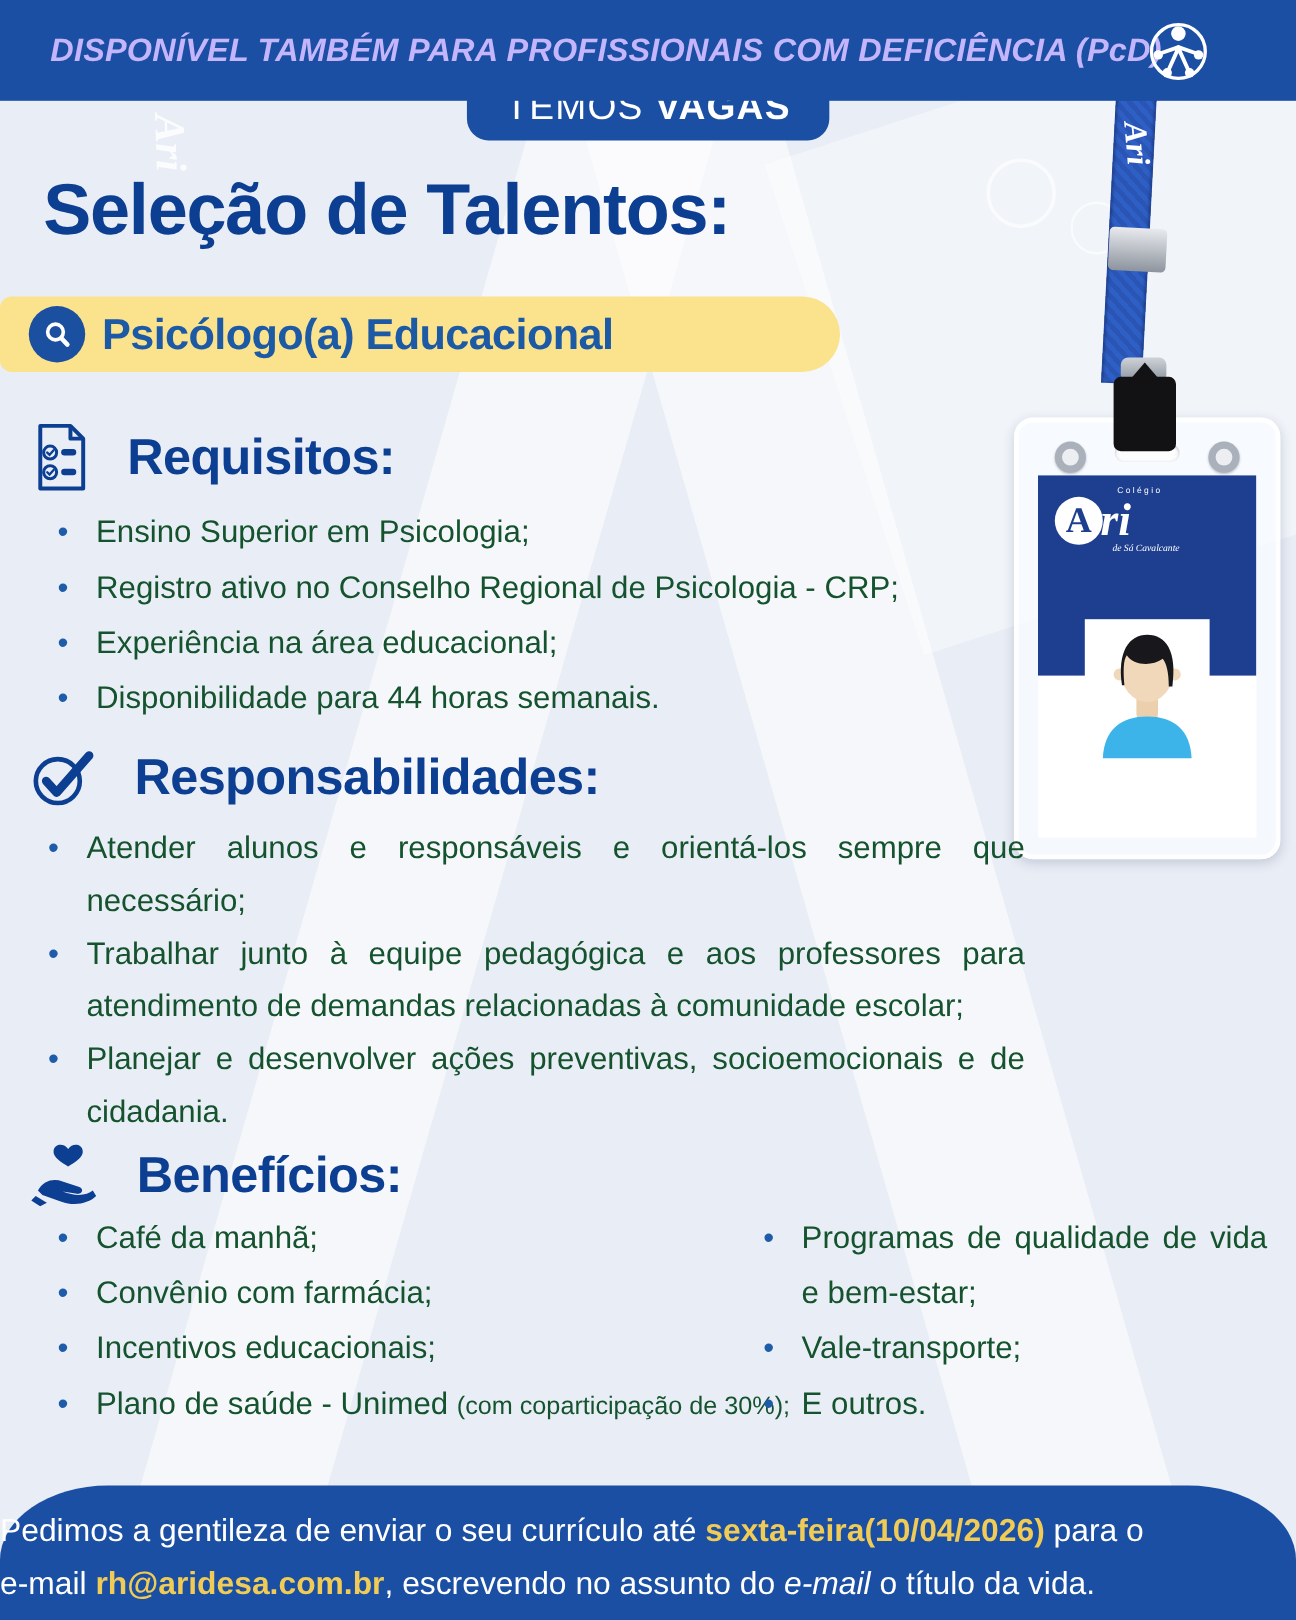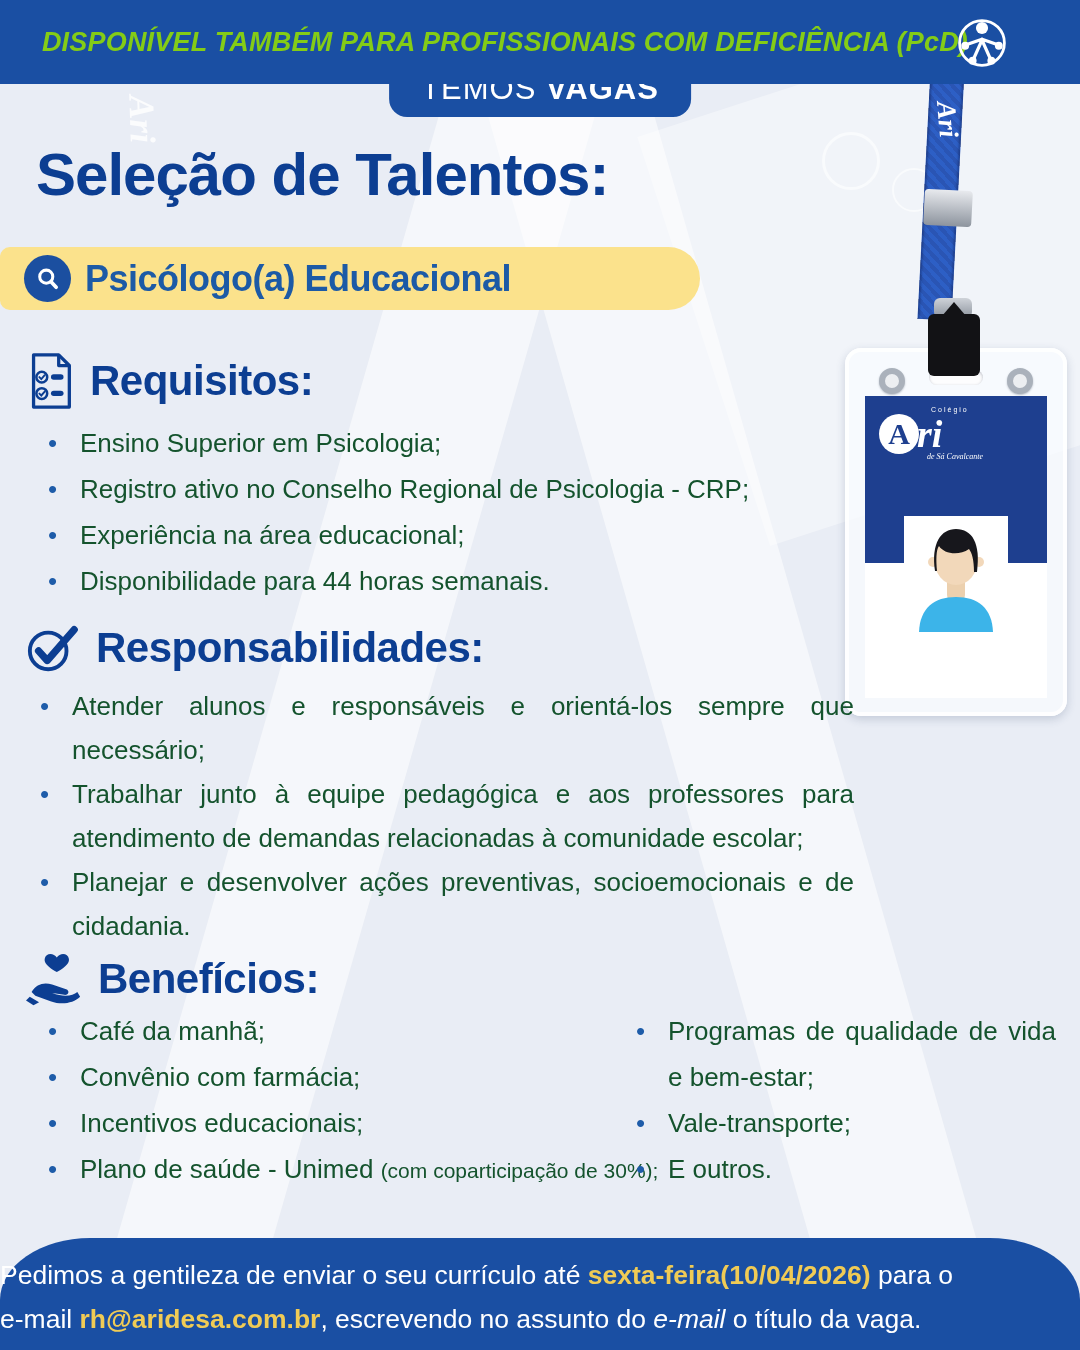--- a/index.html
+++ b/index.html
@@ -14,39 +14,39 @@
   #wedge-right{left:478px;top:70px;width:160px;height:1500px;transform:rotate(-16deg);transform-origin:50% 0;}
   #wedge-topright{left:690px;top:40px;width:560px;height:430px;transform:rotate(-18deg);background:rgba(255,255,255,0.38);}
   .wm-ring{position:absolute;border:3px solid rgba(255,255,255,0.6);border-radius:50%;z-index:1;}
   #ring1{left:822px;top:132px;width:52px;height:52px;}
   #ring2{left:892px;top:168px;width:40px;height:40px;border-width:2px;}
   #wm-ari{position:absolute;left:118px;top:98px;z-index:1;color:rgba(255,255,255,0.8);
     font:italic bold 36px "Liberation Serif", serif;transform:rotate(88deg);}
   
   .banner{position:absolute;left:0;top:0;width:1080px;height:84px;background:#1a4fa3;z-index:6;
     display:flex;align-items:center;justify-content:center;}
-  .banner-text{color:#84cc16;font-style:italic;font-weight:bold;font-size:27px;letter-spacing:.2px;
+  .banner-text{color:#c4b5fd;font-style:italic;font-weight:bold;font-size:27px;letter-spacing:.2px;
     white-space:nowrap;margin-right:70px;}
   .pcd-icon{position:absolute;right:70px;top:14px;width:56px;height:56px;}
   .vagas-badge{position:absolute;left:50%;transform:translateX(-50%);top:46px;height:71px;z-index:5;
     background:#1a4fa3;border-radius:18px;padding:0 32px;display:flex;align-items:flex-end;justify-content:center;}
   .vagas-text{color:#fff;font-size:31px;padding-bottom:10px;letter-spacing:1px;white-space:nowrap;}
   .vagas-text b{font-weight:bold;}
   
   .page-title{position:absolute;left:36px;top:140px;z-index:3;
     font-size:60px;font-weight:bold;color:#0c3e92;letter-spacing:-1px;}
   .job-pill{position:absolute;left:0;top:247px;width:700px;height:63px;z-index:3;
     background:#fbe28c;border-radius:10px 32px 32px 10px;
     display:flex;align-items:center;padding-left:24px;box-sizing:border-box;}
   .pill-icon{width:47px;height:47px;border-radius:50%;background:#1b4fa0;flex:0 0 auto;
     display:flex;align-items:center;justify-content:center;margin-right:14px;}
   .pill-label{font-size:36px;font-weight:bold;color:#1c5aa6;letter-spacing:-0.5px;}
   
   .section-heading{position:absolute;left:26px;z-index:3;display:flex;align-items:center;gap:16px;}
-  .section-heading .h-label{font-size:42px;font-weight:bold;color:#0c3e92;letter-spacing:-0.5px;}
+  .section-heading .h-label{font-size:42px;font-weight:bold;color:#0c3e92;letter-spacing:-0.5px;margin-left:16px;}
   #h-requisitos{top:352px;}
   #h-responsabilidades{top:622px;}
   #h-beneficios{top:952px;}
   ul{list-style:none;margin:0;padding:0;z-index:3;}
   li{position:relative;padding-left:38px;color:#14532d;}
   li::before{content:"\2022";position:absolute;left:6px;top:0;color:#1e5ca9;}
   #list-requisitos{position:absolute;left:42px;top:420px;width:820px;font-size:26px;}
   #list-requisitos li{line-height:46px;}
   #list-responsabilidades{position:absolute;left:34px;top:684px;width:820px;font-size:26px;}
   #list-responsabilidades li{line-height:44px;text-align:justify;}
@@ -226,14 +226,14 @@
         <circle cx="73" cy="46" r="5" fill="#f2d8ba"></circle>
         <ellipse cx="50" cy="43" rx="22" ry="26" fill="#f2d8ba"></ellipse>
         <path d="M29 55 C25 27 35 13 50 13 C66 13 75 27 71 56 L68 56 C68 44 66 37 63 33 C53 40 38 38 33 30 C30 34 30 44 31 55 Z" fill="#17171c"></path>
       </svg>
     </div>
   </div>
 </div>
 
 <div class="footer">
   <div><span>Pedimos a gentileza de enviar o seu currículo até </span><span class="accent">sexta-feira(10/04/2026)</span><span> para o</span></div>
-  <div><span>e-mail </span><span class="accent">rh@aridesa.com.br</span><span>, escrevendo no assunto do </span><span class="it">e-mail</span><span> o título da vaga.</span></div>
+  <div><span>e-mail </span><span class="accent">rh@aridesa.com.br</span><span>, escrevendo no assunto do </span><span class="it">e-mail</span><span> o título da vida.</span></div>
 </div>
 
 </body></html>

